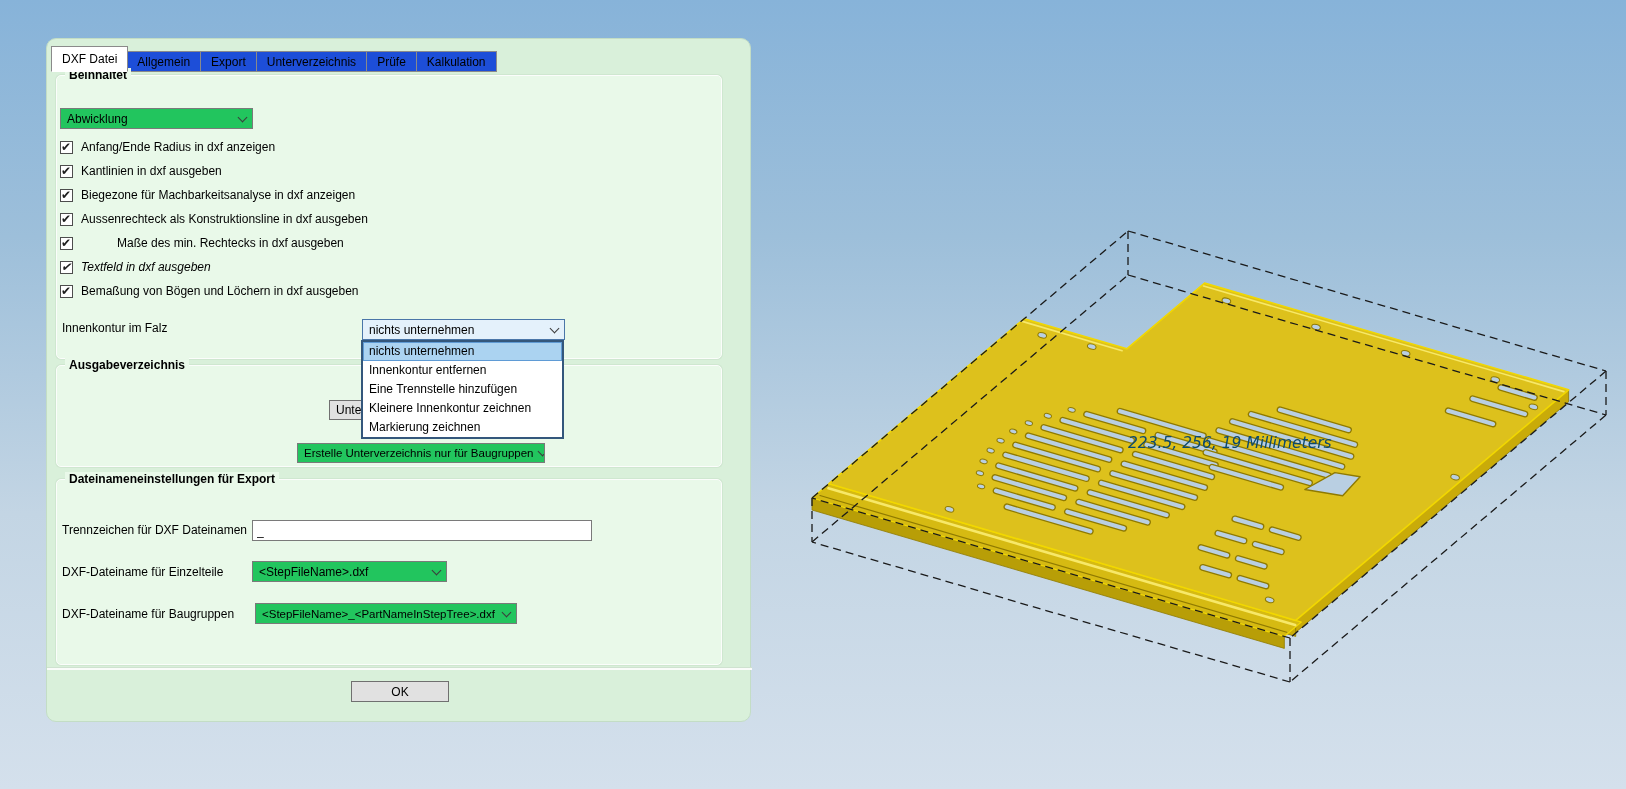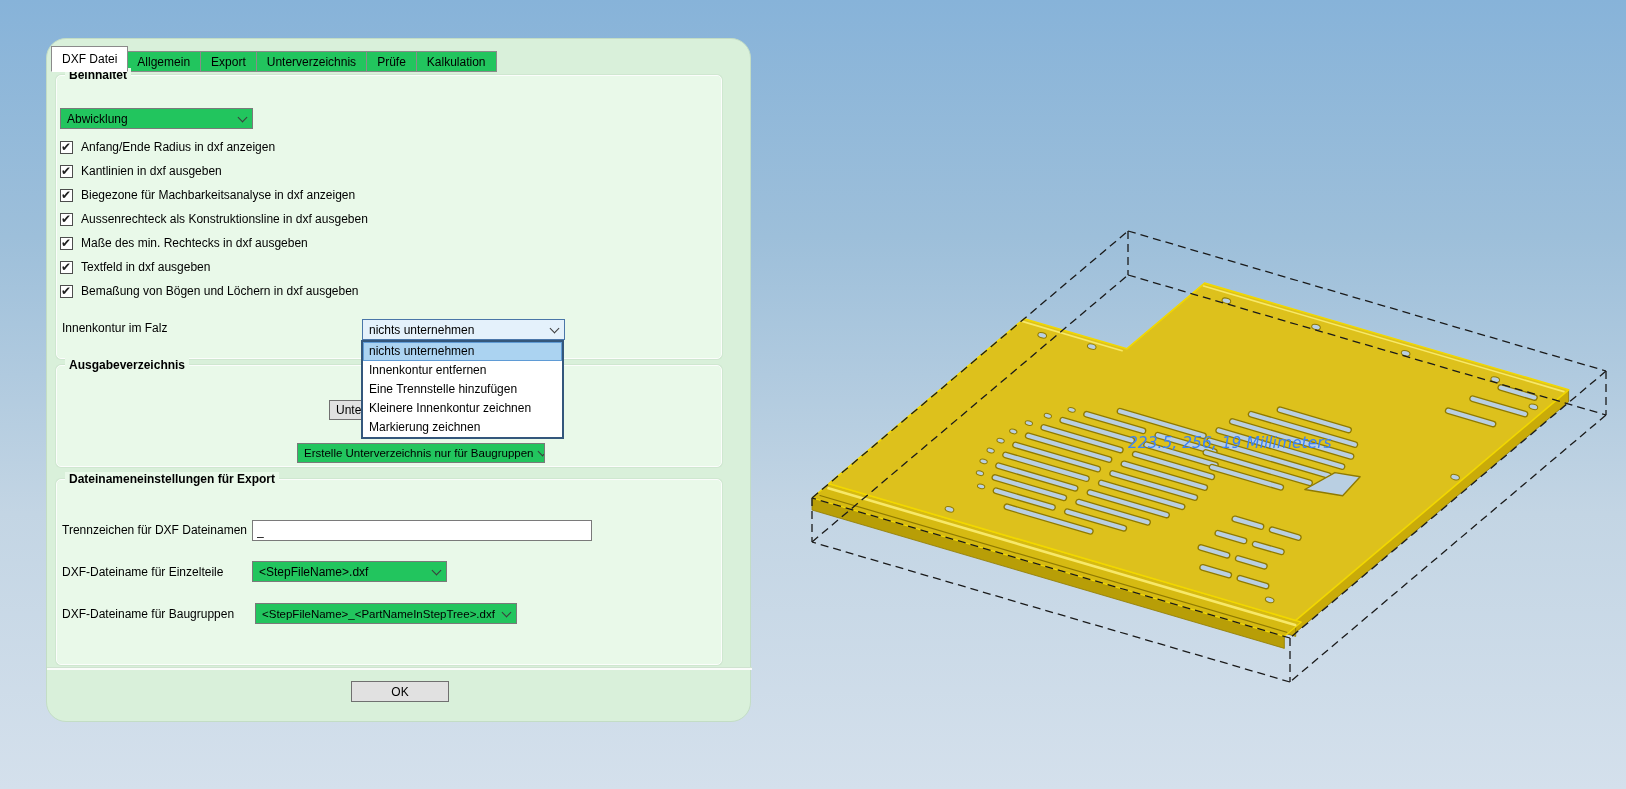--- a/index.html
+++ b/index.html
@@ -3,28 +3,28 @@
 <meta charset="utf-8">
 <style>
   html,body{margin:0;padding:0;}
   body{
     width:1626px;height:789px;overflow:hidden;position:relative;
     font-family:"Liberation Sans",sans-serif;
     background:linear-gradient(180deg,#87b3d9 0%,#9dbfda 30%,#c3d5e4 65%,#d4e0ec 100%);
   }
   #scene{position:absolute;left:0;top:0;width:1626px;height:789px;}
   .dim-label{position:absolute;left:1128px;top:434px;font-family:"DejaVu Sans",sans-serif;
-    font-style:italic;font-size:15.5px;color:#3b82f6;white-space:nowrap;}
+    font-style:italic;font-size:15.5px;color:#0c4a6e;white-space:nowrap;}
 
   
   .dialog{position:absolute;left:46px;top:38px;width:705px;height:684px;
-    background:#d9f0da;border:1px solid #c3ddc5;border-radius:20px;box-sizing:border-box;
+    background:#d9f0da;border:1px solid #c3ddc5;border-radius:10px;box-sizing:border-box;
     font-size:12px;color:#000;}
   .tabbar{position:absolute;left:4px;top:7px;display:flex;align-items:flex-end;height:26px;}
-  .tab{background:#22c55e;border:1px solid #8a8a8a;border-left-width:0;height:21px;
+  .tab{background:#1d4ed8;border:1px solid #8a8a8a;border-left-width:0;height:21px;
     display:flex;align-items:center;padding:0 10px;white-space:nowrap;box-sizing:border-box;}
   .tab:first-child{border-left-width:1px;}
   .tab.active{background:#ffffff;height:26px;border-bottom:1px solid #ffffff;
     position:relative;z-index:3;border-left-width:1px;margin-right:-1px;}
   .groupbox{position:absolute;background:#e9f9e9;border:1px solid #fbfdfb;border-radius:5px;
     box-shadow:0 0 0 1px rgba(190,215,190,.35);box-sizing:border-box;}
   .gb-title{position:absolute;top:-8px;left:8px;padding:0 4px;font-weight:bold;
     background:#e9f9e9;line-height:14px;white-space:nowrap;}
   .lbl{position:absolute;white-space:nowrap;line-height:15px;}
   .combo{position:absolute;height:21px;background:#22c55e;border:1px solid #7a7a7a;
@@ -201,25 +201,25 @@
       <span class="txt">Kantlinien in dxf ausgeben</span>
     </div>
     <div class="checkrow" style="top:111px;">
       <span class="cb"></span>
       <span class="txt">Biegezone für Machbarkeitsanalyse in dxf anzeigen</span>
     </div>
     <div class="checkrow" style="top:135px;">
       <span class="cb"></span>
       <span class="txt">Aussenrechteck als Konstruktionsline in dxf ausgeben</span>
     </div>
-    <div class="checkrow" style="top:159px;">
+    <div class="checkrow" style="top:159px;gap:36px;">
       <span class="cb"></span>
       <span class="txt">Maße des min. Rechtecks in dxf ausgeben</span>
     </div>
-    <div class="checkrow" style="top:183px;">
+    <div class="checkrow" style="top:183px;font-style:italic;">
       <span class="cb"></span>
       <span class="txt">Textfeld in dxf ausgeben</span>
     </div>
     <div class="checkrow" style="top:207px;">
       <span class="cb"></span>
       <span class="txt">Bemaßung von Bögen und Löchern in dxf ausgeben</span>
     </div>
 
     <span class="lbl" style="left:5px;top:245px;">Innenkontur im Falz</span>
     <div class="combo focused" style="left:305px;top:243px;width:203px;">

